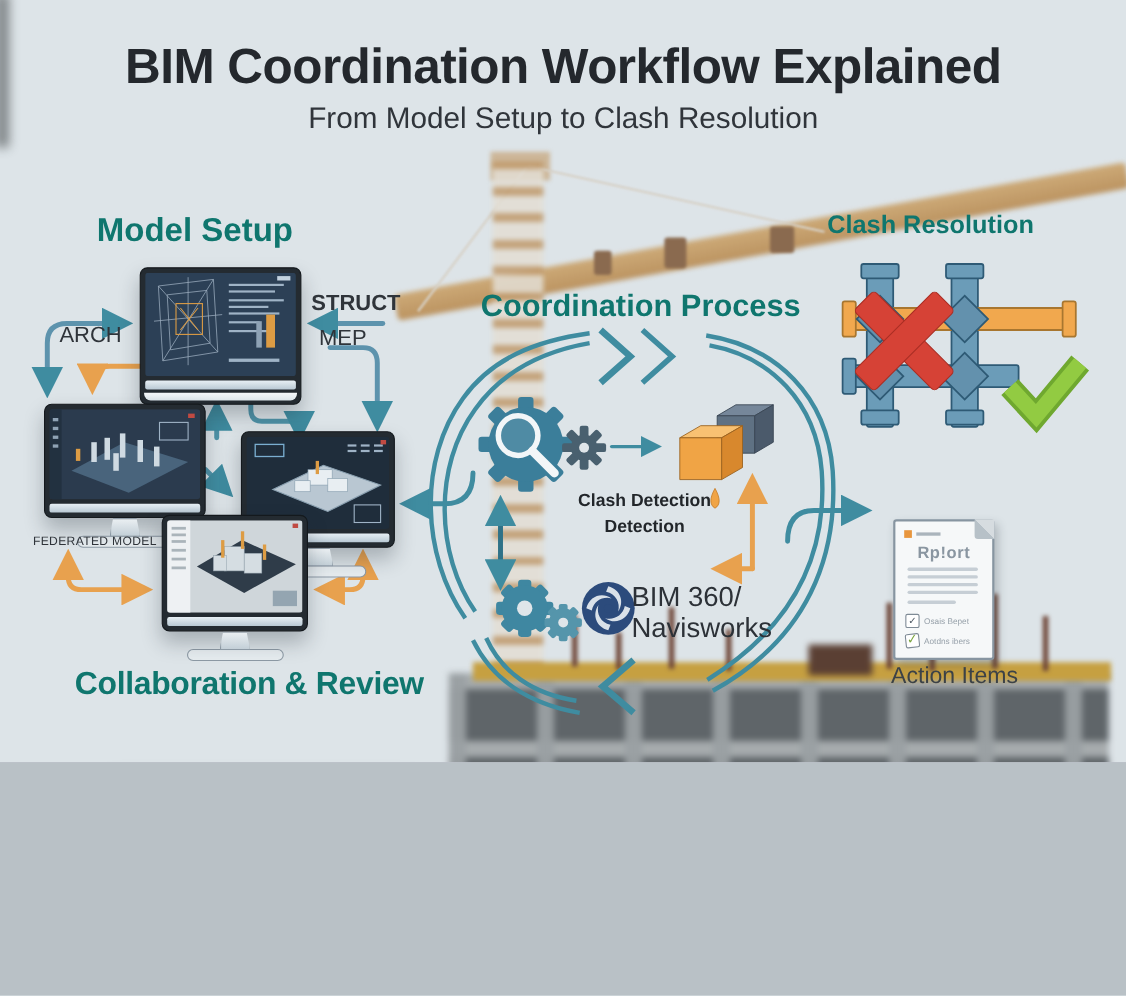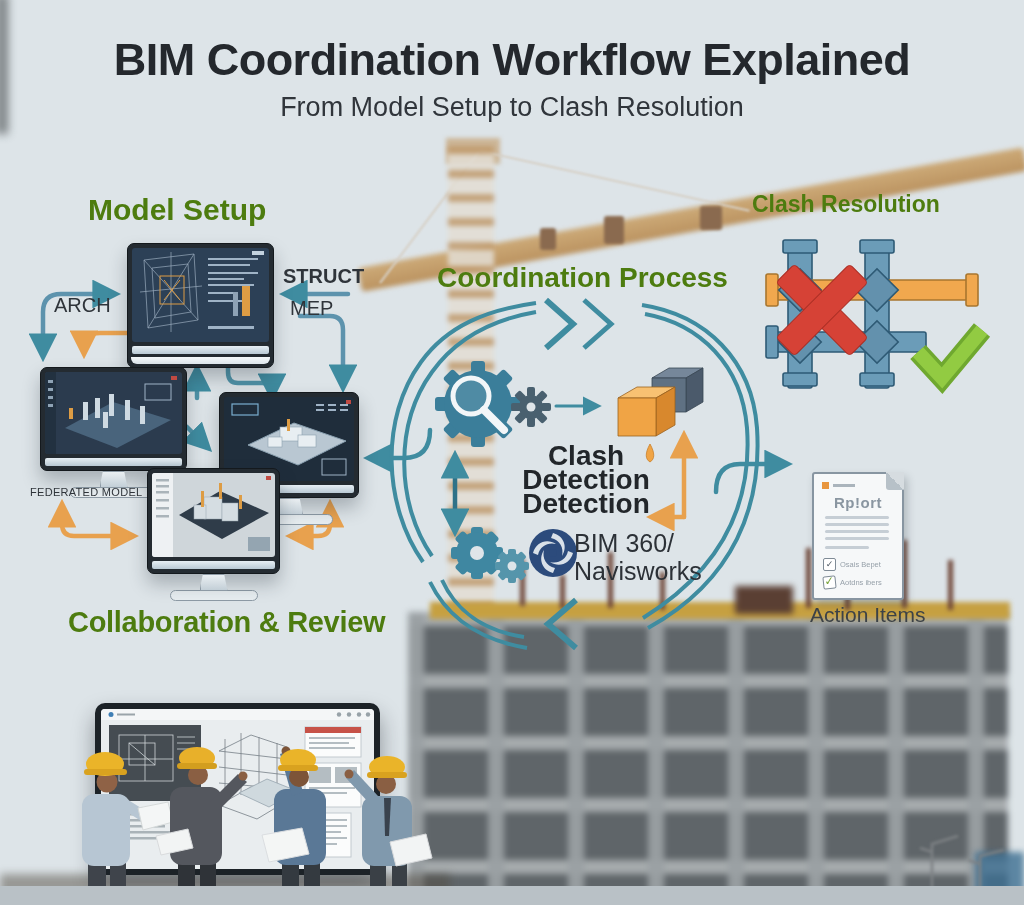--- a/index.html
+++ b/index.html
@@ -1,16 +1,16 @@
 <!DOCTYPE html>
 <html><head>
 <meta charset="utf-8">
 <style>
   html,body{margin:0;padding:0;background:#b9c1c6;}
-  #stage{position:relative;width:1024px;height:886px;overflow:hidden;
+  #stage{position:relative;width:1024px;height:693px;overflow:hidden;
     font-family:"Liberation Sans","DejaVu Sans",sans-serif;
     background:linear-gradient(180deg,#e6ebee 0%,#dde4e8 40%,#d5dcе0 70%,#d3dade 100%);
     background-color:#dde4e8;}
   .abs{position:absolute;}
   
   #bg-building{left:408px;top:612px;width:600px;height:293px;filter:blur(3px);
     background:
      repeating-linear-gradient(90deg, rgba(154,160,163,.95) 0 16px, rgba(154,160,163,0) 16px 80px),
      repeating-linear-gradient(180deg,#a6abad 0 14px,#5f6569 14px 62px);
     z-index:1;}
@@ -27,31 +27,31 @@
   .rebar{position:absolute;width:5px;background:#6e4638;filter:blur(2px);z-index:1;}
   #bg-darkblob{left:735px;top:586px;width:58px;height:28px;background:#5a3f33;filter:blur(3px);z-index:1;}
   #bg-corner{left:-4px;top:-6px;width:12px;height:140px;background:#474c4e;filter:blur(5px);opacity:.65;z-index:1;}
   #bg-ground{left:0;top:874px;width:450px;height:31px;background:rgba(84,78,68,.5);filter:blur(4px);z-index:1;}
   #bg-minicranes{left:918px;top:822px;width:90px;height:70px;filter:blur(1.5px);z-index:1;}
   #bg-bluebox{left:975px;top:852px;width:49px;height:53px;background:#3d6f92;filter:blur(3px);opacity:.8;z-index:1;}
   
   .h-title{left:0;right:0;top:34px;text-align:center;font-size:45px;font-weight:700;
     color:#24282d;letter-spacing:-.5px;z-index:10;}
   .h-sub{left:0;right:0;top:92px;text-align:center;font-size:27px;font-weight:400;color:#30353b;z-index:10;}
-  .sec{position:absolute;font-weight:700;color:#4d7c0f;z-index:9;}
+  .sec{position:absolute;font-weight:700;color:#0f766e;z-index:9;}
   #sec-model{left:88px;top:193px;font-size:30px;}
   #sec-clash{left:752px;top:191px;font-size:23px;}
   #sec-coord{left:437px;top:262px;font-size:28px;}
   #sec-collab{left:68px;top:606px;font-size:29px;letter-spacing:-.3px;}
   .flbl{position:absolute;font-size:20px;font-weight:500;color:#2f343a;z-index:9;}
   #lbl-arch{left:54px;top:294px;}
   #lbl-struct{left:283px;top:265px;font-weight:bold;}
   #lbl-mep{left:290px;top:297px;}
   #lbl-fed{left:30px;top:486px;font-size:11px;letter-spacing:.3px;}
-  #lbl-clashdet{left:505px;top:444px;width:162px;text-align:center;font-size:28px;font-weight:700;
+  #lbl-clashdet{left:505px;top:444px;width:162px;text-align:center;font-size:16px;font-weight:700;
     color:#22262a;line-height:24px;z-index:9;}
   #lbl-bim360{left:574px;top:529px;font-size:25px;color:#2c3137;line-height:28px;z-index:9;}
   #lbl-action{left:810px;top:603px;font-size:21px;color:#3c4247;z-index:9;}
   
   .monitor{position:absolute;}
   .m-frame{position:relative;background:#242b31;border:1px solid #14191d;border-radius:7px;
     padding:4px;box-shadow:0 10px 18px rgba(30,40,50,.28);}
   .m-frame svg{display:block;border-radius:3px;}
   .m-strip{height:8px;margin-top:4px;border-radius:2px;background:linear-gradient(180deg,#e7eff4,#b9c9d4);}
   .m-chin{height:7px;margin:3px -1px -1px;border-radius:0 0 6px 6px;background:linear-gradient(#f5f8fa,#dde6eb);}

